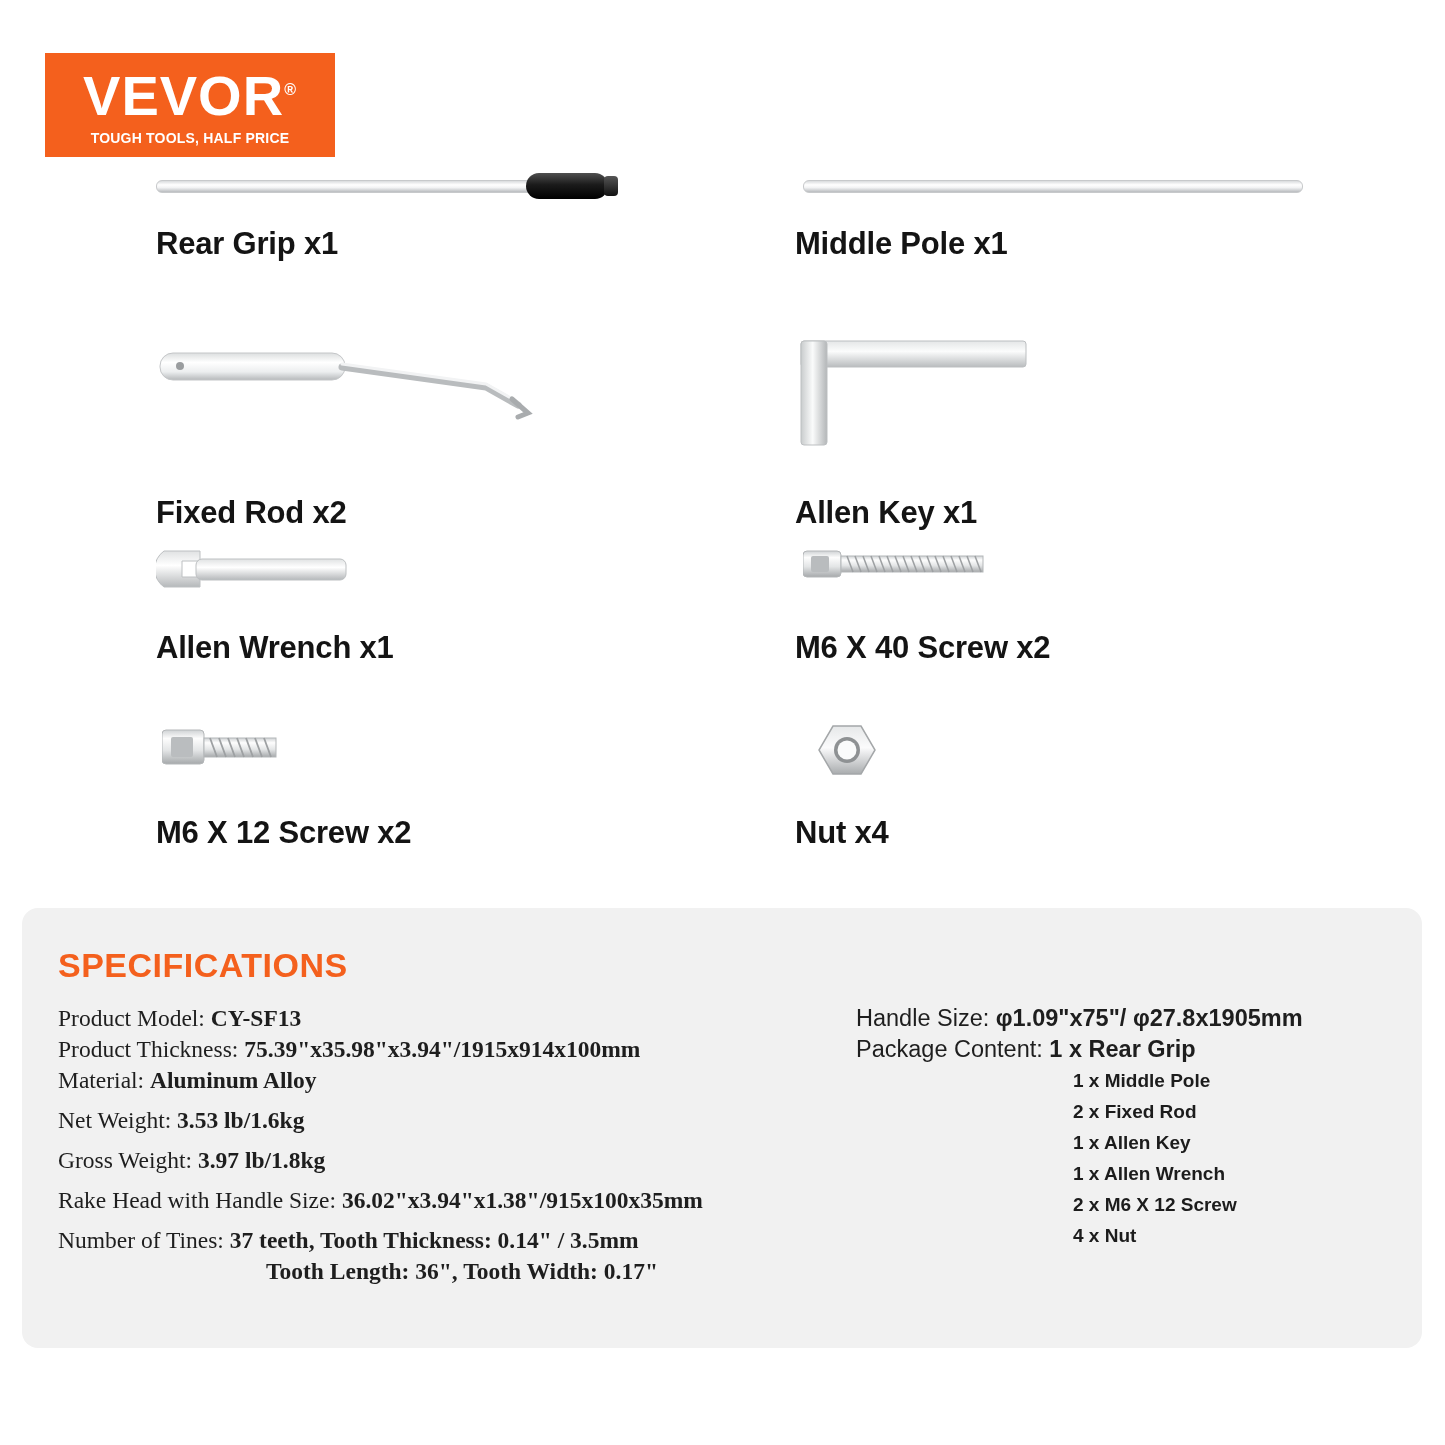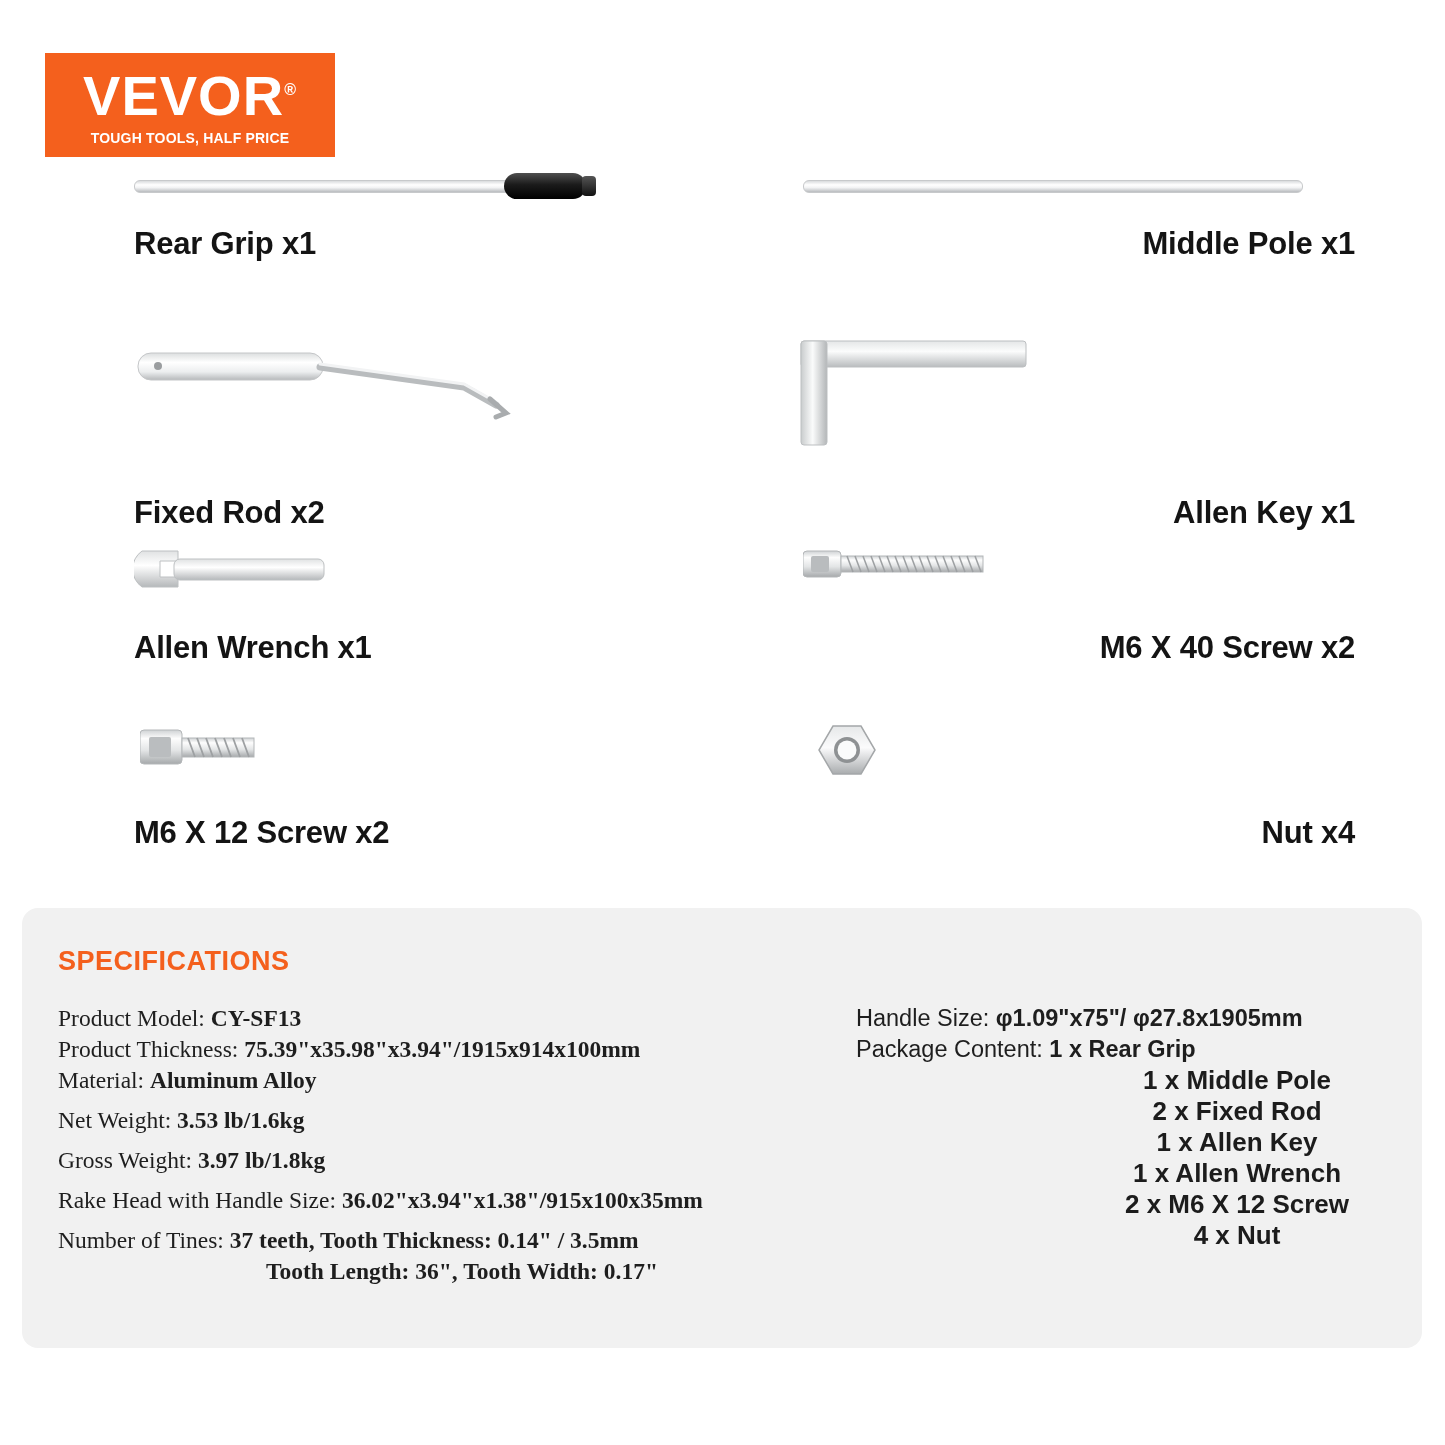--- a/index.html
+++ b/index.html
@@ -69,22 +69,22 @@
   }
   .part-label {
     font-size: 31px;
     font-weight: bold;
     color: #141414;
     white-space: nowrap;
     letter-spacing: -0.2px;
   }
 
   
-  .c1 { left: 134px; }
-  .c2 { left: 795px; text-align: right; }
+  .c1 { left: 156px; }
+  .c2 { left: 795px; }
   .r1 { top: 10px; }
   .r2 { top: 195px; }
   .r3 { top: 395px; }
   .r4 { top: 580px; }
 
   
   .pole {
     position: absolute;
     height: 13px;
     border-radius: 6px;
@@ -113,21 +113,21 @@
     top: 908px;
     width: 1400px;
     height: 440px;
     background: #f1f1f1;
     border-radius: 16px;
   }
   .spec-title {
     position: absolute;
     left: 36px;
     top: 38px;
-    font-size: 27px;
+    font-size: 34px;
     font-weight: bold;
     color: #f4601d;
     letter-spacing: 0.5px;
   }
   .spec-left {
     position: absolute;
     left: 36px;
     top: 95px;
     width: 790px;
     font-family: Liberation Serif, serif;
@@ -143,26 +143,25 @@
     line-height: 31px;
     color: #1e1e1e;
     white-space: nowrap;
     margin-bottom: 0px;
   }
   .spec-row .k { font-weight: normal; }
   .spec-row .v { font-weight: bold; }
   .gap { height: 9px; }
   .indent { padding-left: 208px; }
   .pkg-line {
-    font-size: 26px;
+    font-size: 19px;
     line-height: 31px;
     font-weight: bold;
     padding-left: 217px;
     white-space: nowrap;
-    text-align: center;
   }
 </style>
 </head>
 <body>
 
 <div class="logo">
   <div class="logo-word">
     <span>VEVOR</span><span class="logo-reg">®</span>
   </div>
   <div class="logo-tag">TOUGH TOOLS, HALF PRICE</div>

